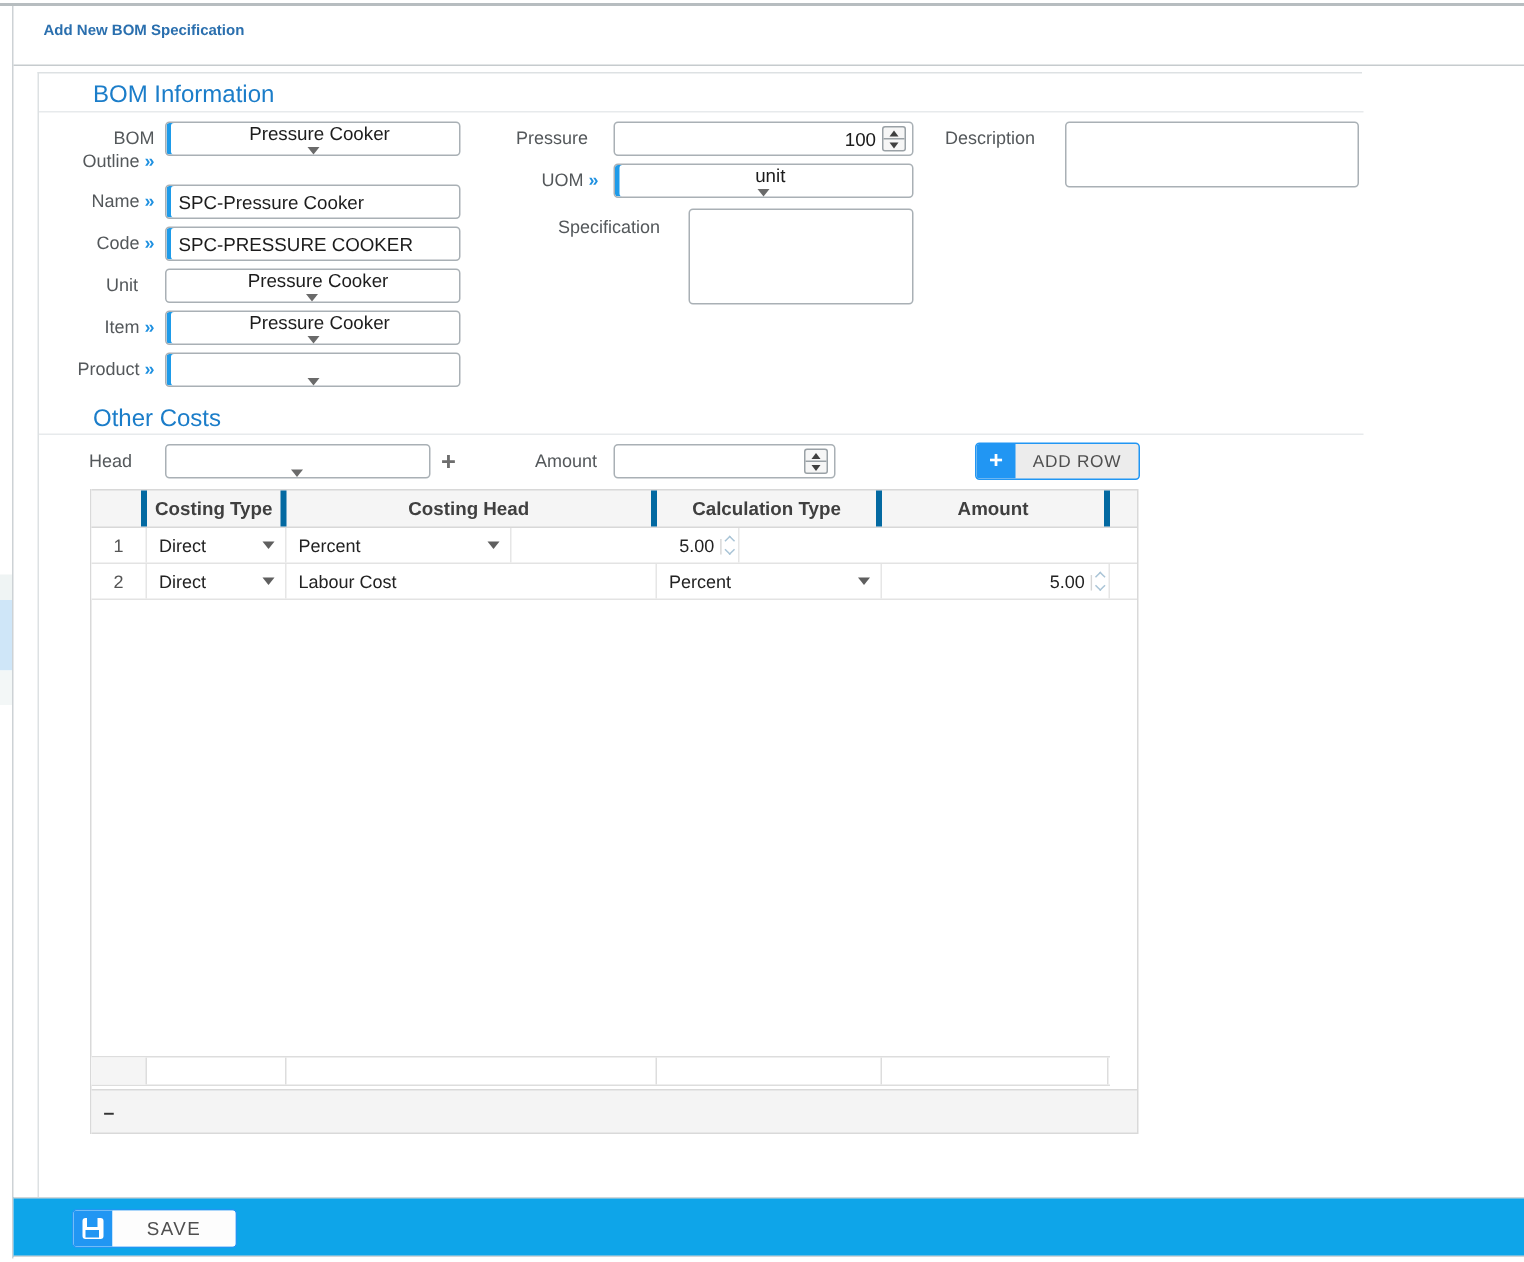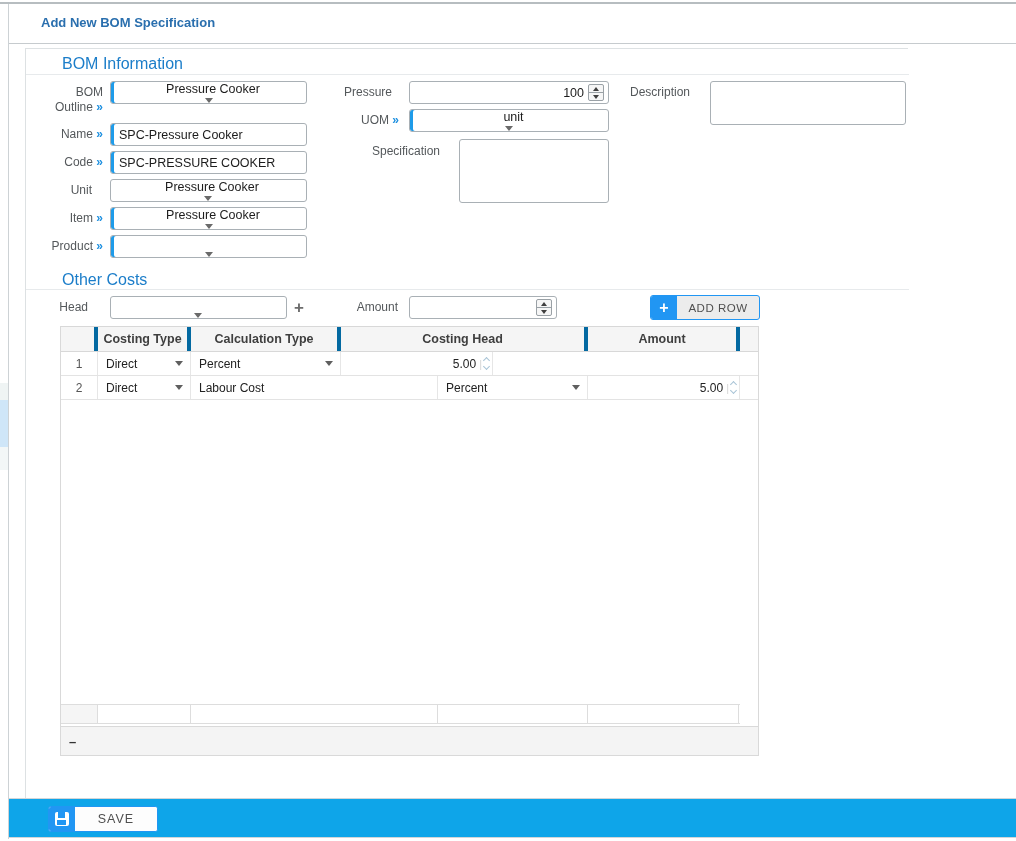--- a/index.html
+++ b/index.html
@@ -12,21 +12,21 @@
   .edge-strip { position:absolute; left:0; width:8px; }
   .edge-gray1 { top:383px; height:17px; background:#eff4f4; }
   .edge-blue  { top:400px; height:47px; background:#cfe6f8; }
   .edge-gray2 { top:447px; height:23px; background:#f3f7f7; }
 
   .outer-panel { position:absolute; left:8px; top:4px; width:1008px; height:835px;
     border-left:1px solid #cdd2d5; background:#fff; }
 
   .title-bar { position:absolute; left:0; top:0; width:100%; height:40px;
     border-bottom:1px solid #c6cbce; }
-  .page-title { position:absolute; left:32px; top:11px; font-size:13px; font-weight:bold; color:#2a6fae; }
+  .page-title { position:absolute; left:20px; top:11px; font-size:10px; font-weight:bold; color:#2a6fae; }
 
   .content-panel { position:absolute; left:16px; top:44px; width:883px; height:750px;
     border-left:1px solid #dde1e3; border-top:1px solid #dde1e3; background:#fff; }
 
   .section-hdr { position:absolute; font-size:16px; color:#1b7dc9; }
   .hr { position:absolute; left:0; width:883px; height:1px; background:#e7eaec; }
 
   .lbl { position:absolute; font-size:12px; color:#54585b; text-align:right; line-height:15px; }
   .req-chevron { color:#1e90e0; font-weight:bold; font-size:12px; }
 
@@ -213,22 +213,22 @@
 
     <div class="add-row-btn">
       <div class="btn-blue-sq">+</div>
       <div class="btn-label">ADD ROW</div>
     </div>
 
     <div class="grid">
       <div class="g-header">
         <div class="g-hcell c-num"></div>
         <div class="g-hcell c-type">Costing Type</div>
+        <div class="g-hcell c-head" style="padding-left:0;justify-content:center;">Costing Head</div>
         <div class="g-hcell c-calc">Calculation Type</div>
-        <div class="g-hcell c-head" style="padding-left:0;justify-content:center;">Costing Head</div>
         <div class="g-hcell c-amt" style="justify-content:center;padding-right:0;">Amount</div>
         <div class="g-hcell c-end endcap"></div>
       </div>
 
       <div class="g-row" style="top:26px;">
         <div class="g-cell c-num">1</div>
         <div class="g-cell c-type">
           <div class="cell-sel">
             <span style="flex:1;">Direct</span>
             <span class="dd-arrow"></span>

